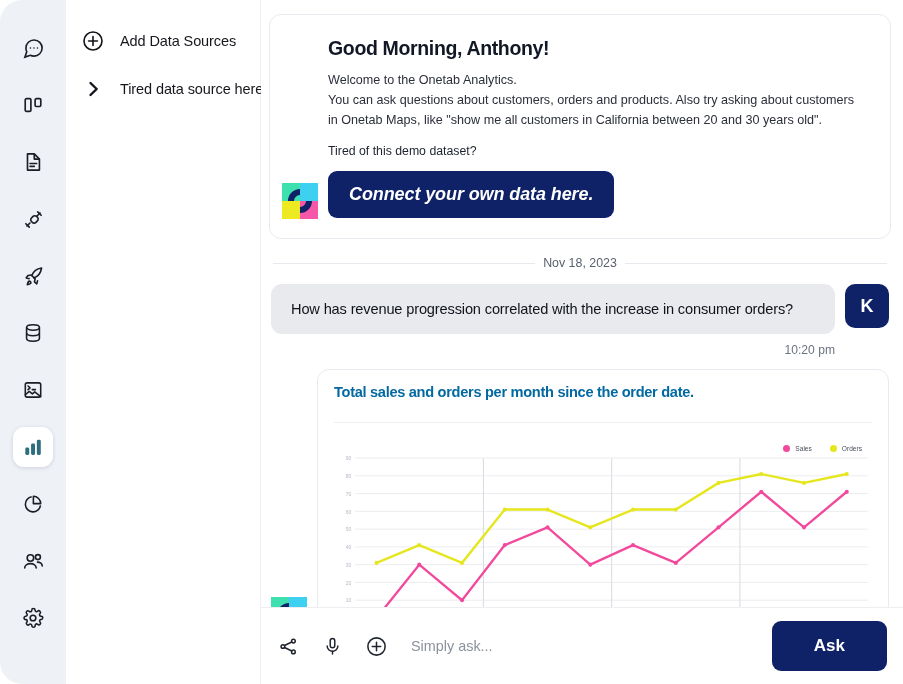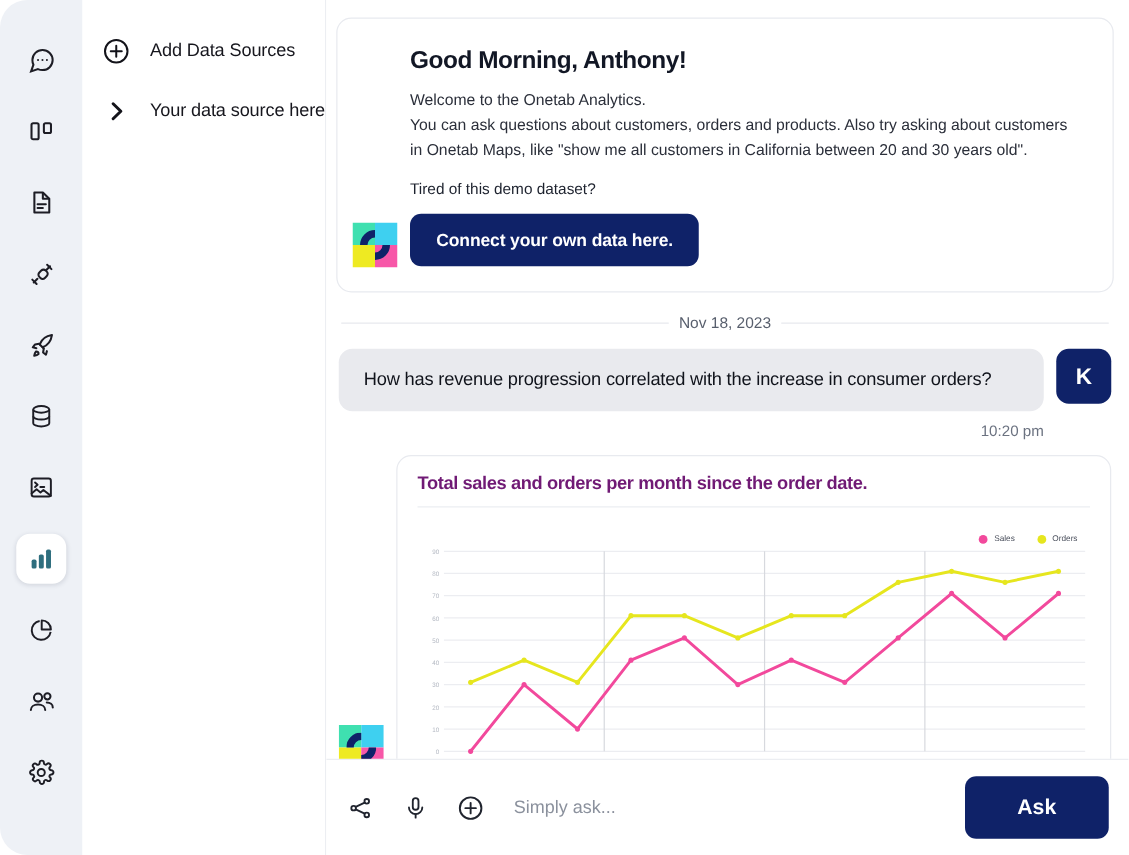--- a/index.html
+++ b/index.html
@@ -110,27 +110,28 @@
   .welcome .tired {
     font-size: 12.3px;
     color: #1d222e;
     margin-top: 11px;
     margin-bottom: 10px;
   }
   .cta-row { display: flex; align-items: center; gap: 14px; }
   .btn-dark {
     background: #0f2268;
     color: #ffffff;
-    font-size: 14px;
+    font-size: 18px;
     font-weight: bold;
     letter-spacing: -.1px;
     border: none;
     border-radius: 9px;
     padding: 13px 21px;
     cursor: pointer;
+    font-style: italic;
   }
 
   
   .logo {
     width: 36px; height: 36px;
     position: relative;
     flex: 0 0 36px;
     display: grid;
     grid-template-columns: 1fr 1fr;
     grid-template-rows: 1fr 1fr;
@@ -196,23 +197,23 @@
   .chart-card {
     flex: 1 1 auto;
     border: 1px solid #e8eaef;
     border-radius: 12px;
     padding: 14px 16px 8px 16px;
     background: #fff;
   }
   .chart-title {
     font-size: 14.6px;
     font-weight: bold;
-    color: #701a75;
+    color: #0369a1;
     letter-spacing: -.3px;
-    padding-bottom: 10px;
+    padding-bottom: 22px;
     border-bottom: 1px solid #eceef2;
     margin-bottom: 16px;
   }
   .legend {
     display: flex; justify-content: flex-end; gap: 18px;
     padding: 6px 10px 2px 0;
   }
   .legend .lg { display: flex; align-items: center; gap: 5px; font-size: 6.6px; color: #4a4f5c; }
   .legend .dot { width: 7px; height: 7px; border-radius: 50%; display: block; }
 
@@ -395,21 +396,21 @@
       </span>
       <span class="ptext">Add Data Sources</span>
     </div>
 
     <div class="panel-row">
       <span class="glyph">
         <svg width="20" height="20" viewBox="0 0 24 24" fill="none" stroke="currentColor" stroke-width="2.9" stroke-linecap="round" stroke-linejoin="round">
           <path d="M9 4.8l7.4 7.2L9 19.2"></path>
         </svg>
       </span>
-      <span class="ptext">Your data source here</span>
+      <span class="ptext">Tired data source here</span>
     </div>
   </div>
 
   <div class="chat">
     <div class="chat-scroll">
 
       <div class="welcome">
         <h1>Good Morning, Anthony!</h1>
         <p>Welcome to the Onetab Analytics.</p>
         <p>You can ask questions about customers, orders and products. Also try asking about customers in Onetab Maps, like "show me all customers in California between 20 and 30 years old".</p>

